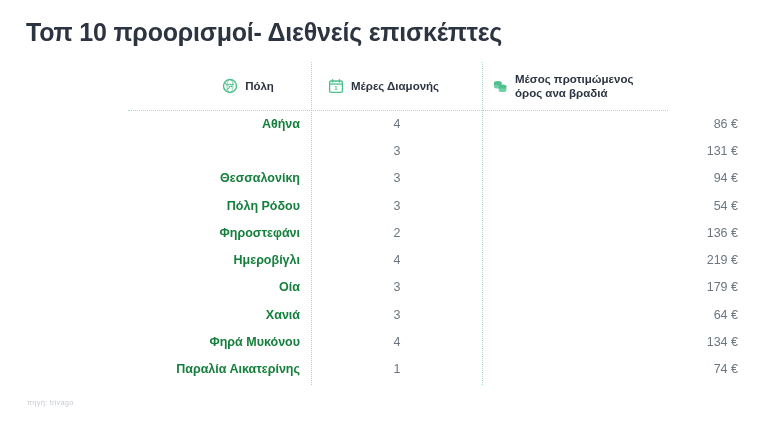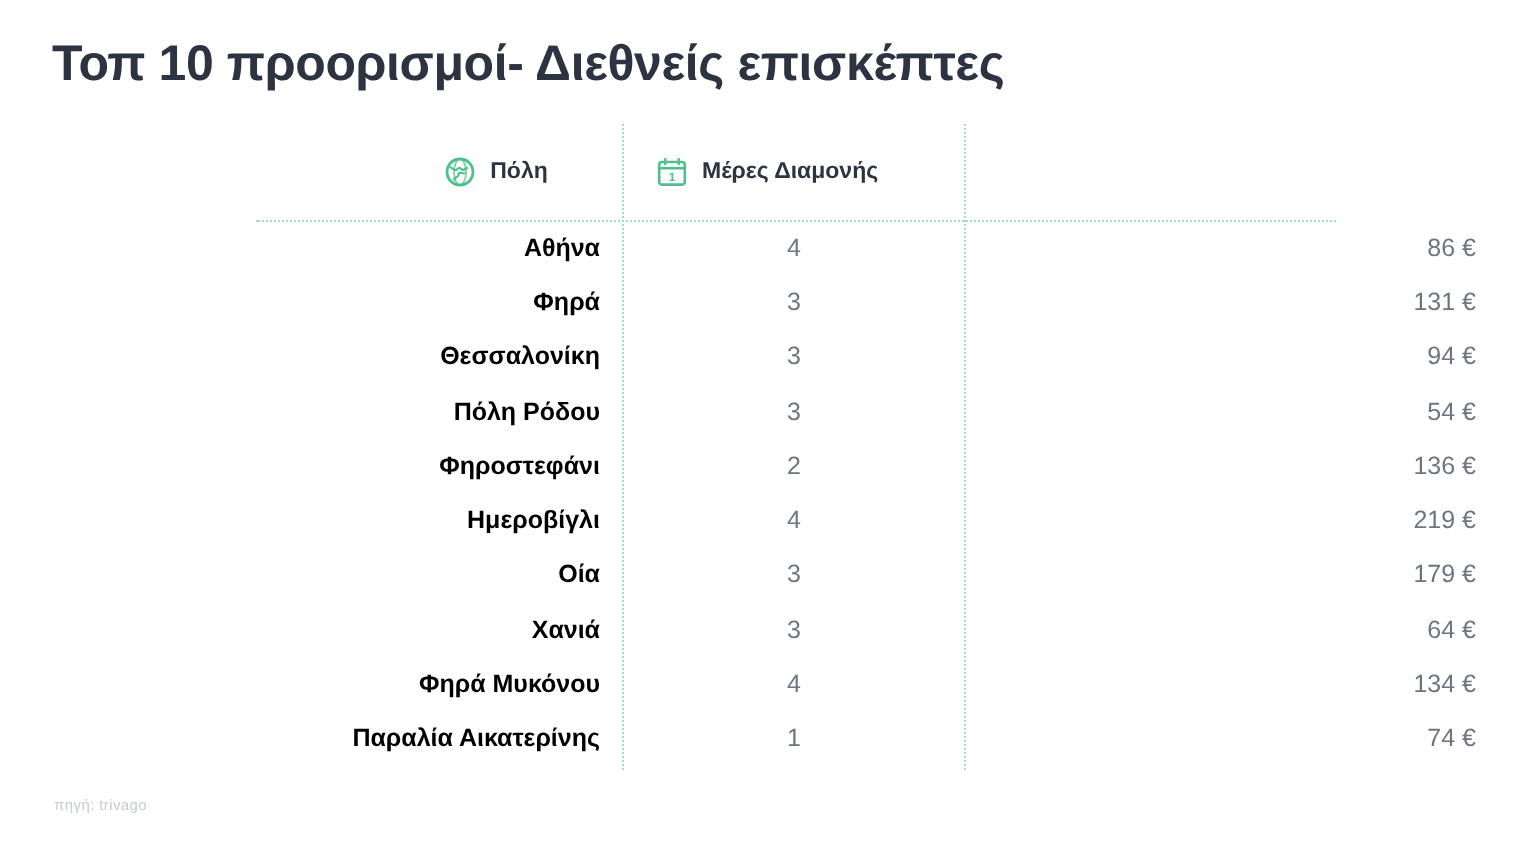--- a/index.html
+++ b/index.html
@@ -118,21 +118,21 @@
     height: 27.3px;
     display: flex;
     align-items: center;
     font-size: 12.5px;
   }
   .cell.city {
     left: 0;
     width: 172px;
     justify-content: flex-end;
     padding-right: 11px;
-    color: #000000;
+    color: #15803d;
     font-weight: bold;
   }
   .cell.days {
     left: 184px;
     width: 170px;
     justify-content: center;
     color: #6c7680;
     font-weight: normal;
   }
   .cell.price {
@@ -188,31 +188,44 @@
             <rect x="1.6" y="3" width="12.8" height="11.3" rx="1.4" fill="none" stroke="#4fc08d" stroke-width="1.3"></rect>
             <line x1="1.6" y1="6.1" x2="14.4" y2="6.1" stroke="#4fc08d" stroke-width="1.3"></line>
             <line x1="4.6" y1="1.6" x2="4.6" y2="4" stroke="#4fc08d" stroke-width="1.3" stroke-linecap="round"></line>
             <line x1="11.4" y1="1.6" x2="11.4" y2="4" stroke="#4fc08d" stroke-width="1.3" stroke-linecap="round"></line>
             <text x="8" y="12.3" text-anchor="middle" font-family="Liberation Sans, sans-serif" font-size="6" font-weight="bold" fill="#4fc08d">1</text>
           </svg>
         </span>
         <span class="lbl">Μέρες Διαμονής</span>
       </div>
 
+      <div class="th price">
+        <span class="ico">
+          <svg width="17" height="16" viewBox="0 0 17 16">
+            <ellipse cx="6.2" cy="4.4" rx="4.1" ry="1.7" fill="#4fc08d"></ellipse>
+            <path d="M2.1 4.4v2.1c0 .95 1.84 1.7 4.1 1.7s4.1-.75 4.1-1.7V4.4z" fill="#4fc08d"></path>
+            <path d="M2.1 6.9v2.1c0 .95 1.84 1.7 4.1 1.7s4.1-.75 4.1-1.7V6.9z" fill="#6fd1a6"></path>
+            <ellipse cx="11.2" cy="8.1" rx="4.1" ry="1.7" fill="#4fc08d"></ellipse>
+            <path d="M7.1 8.1v2.1c0 .95 1.84 1.7 4.1 1.7s4.1-.75 4.1-1.7V8.1z" fill="#4fc08d"></path>
+            <path d="M7.1 10.6v2.1c0 .95 1.84 1.7 4.1 1.7s4.1-.75 4.1-1.7v-2.1z" fill="#6fd1a6"></path>
+          </svg>
+        </span>
+        <span class="lbl">Μέσος προτιμώμενος
+όρος ανα βραδιά</span>
+      </div>
 
     </div>
 
     <div class="tbody" id="tbody">
         <div class="row">
           <div class="cell city">Αθήνα</div>
           <div class="cell days">4</div>
           <div class="cell price">86 €</div>
         </div>
         <div class="row">
-          <div class="cell city">Φηρά</div>
           <div class="cell days">3</div>
           <div class="cell price">131 €</div>
         </div>
         <div class="row">
           <div class="cell city">Θεσσαλονίκη</div>
           <div class="cell days">3</div>
           <div class="cell price">94 €</div>
         </div>
         <div class="row">
           <div class="cell city">Πόλη Ρόδου</div>

